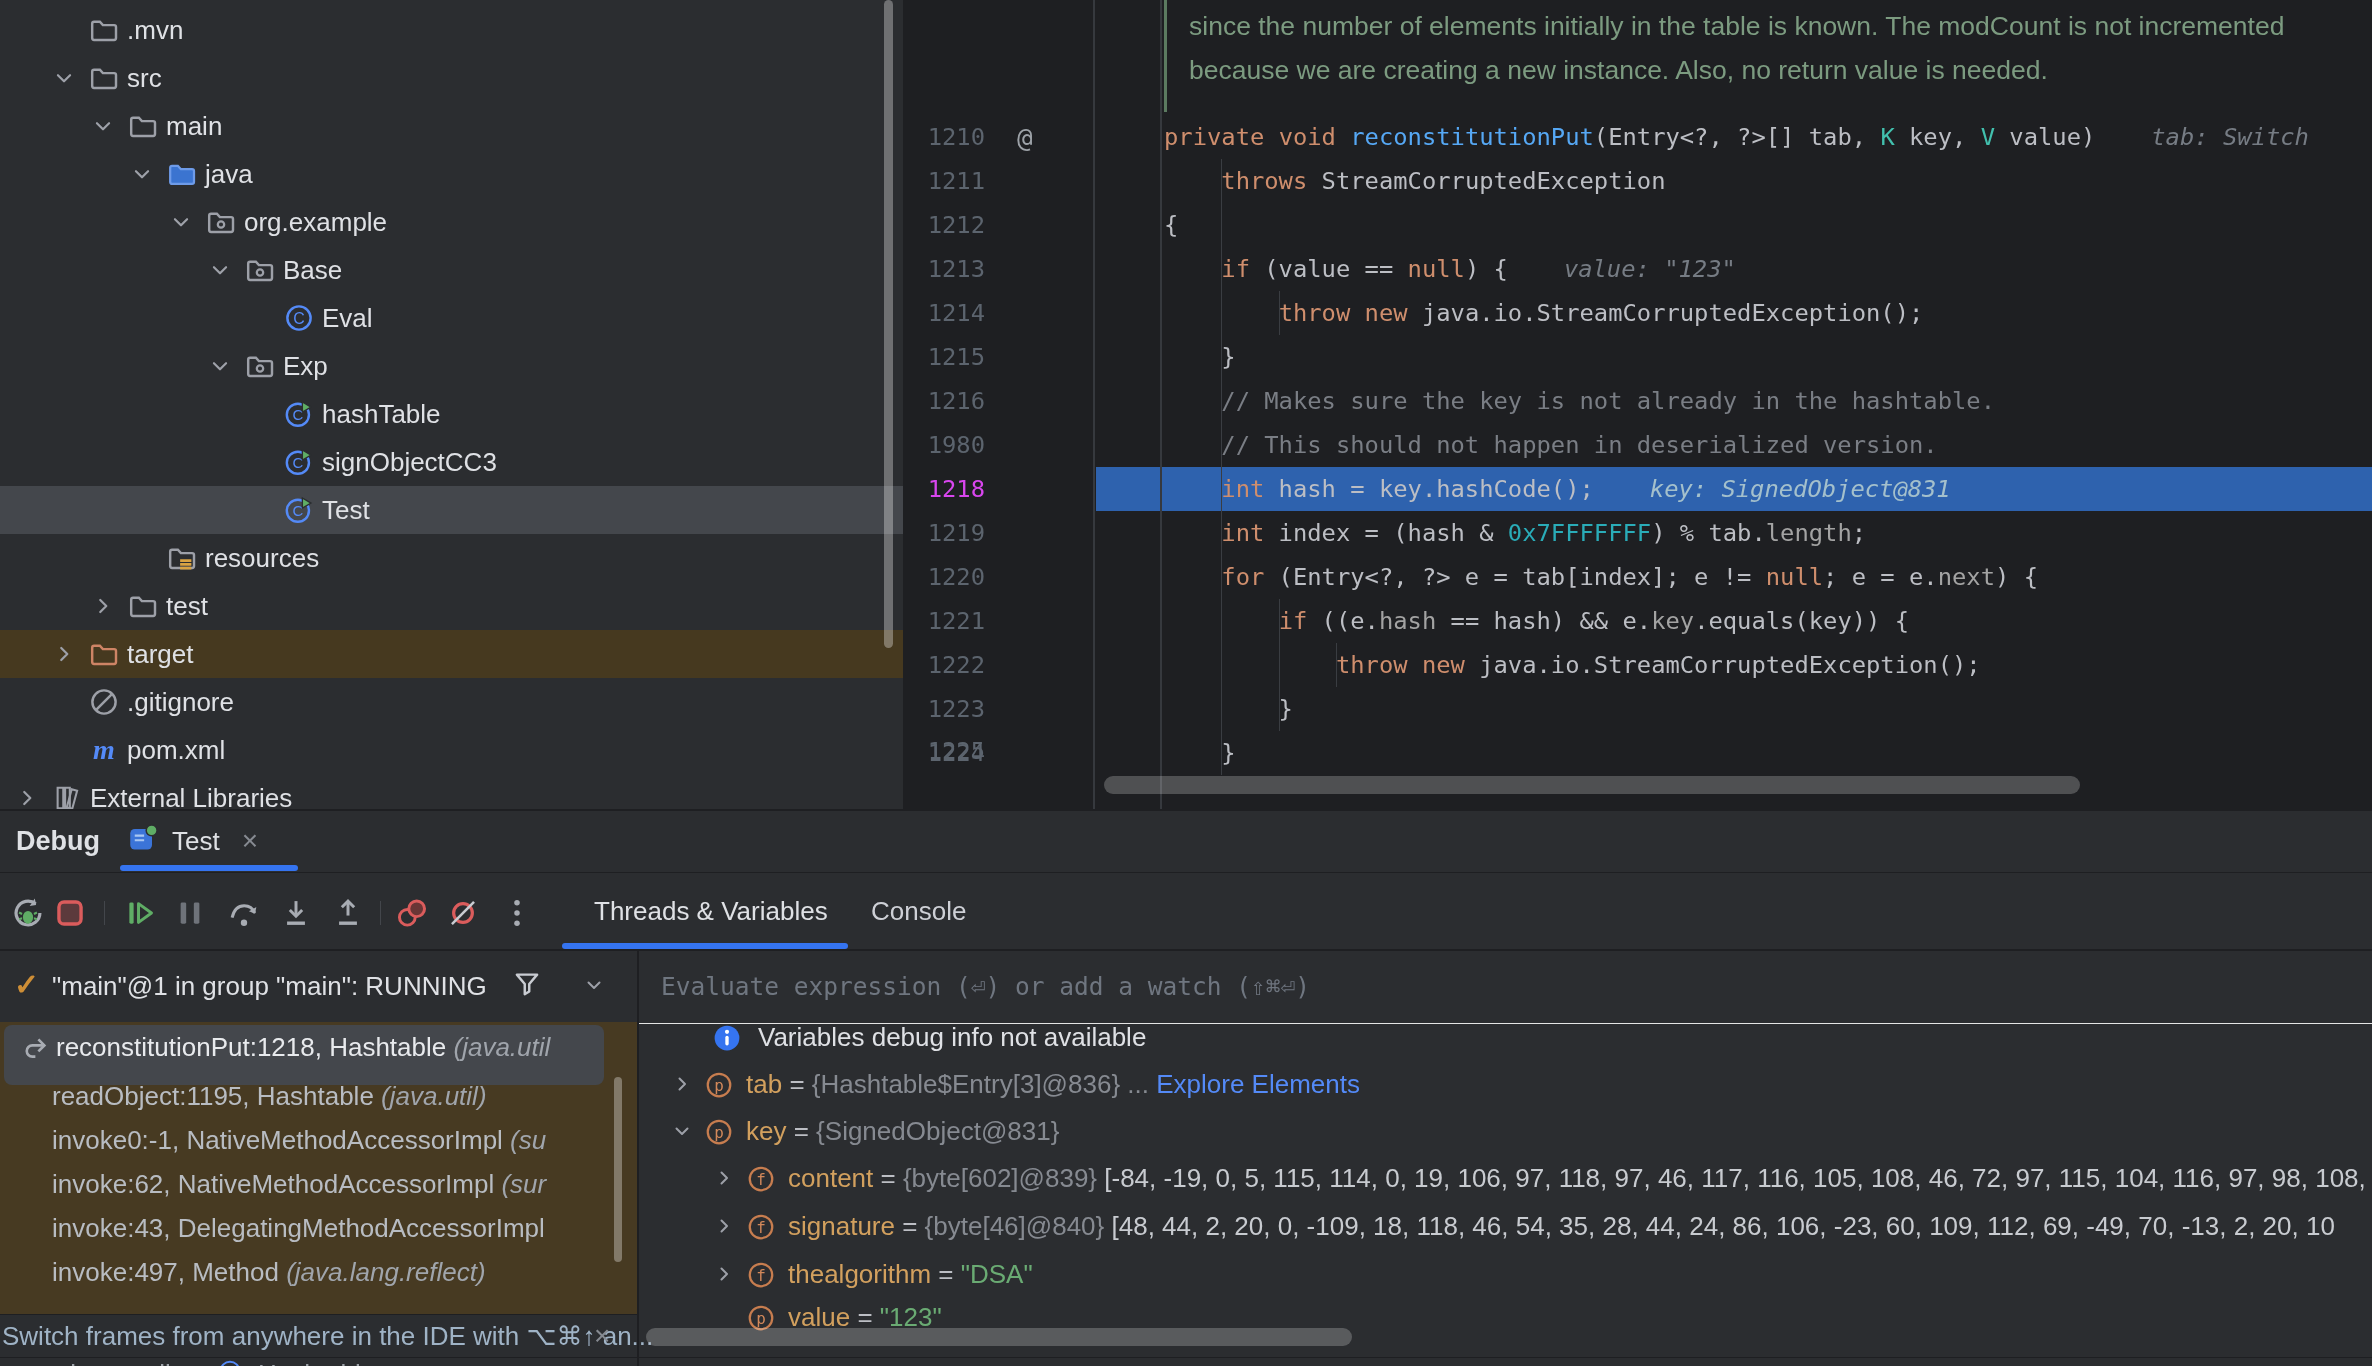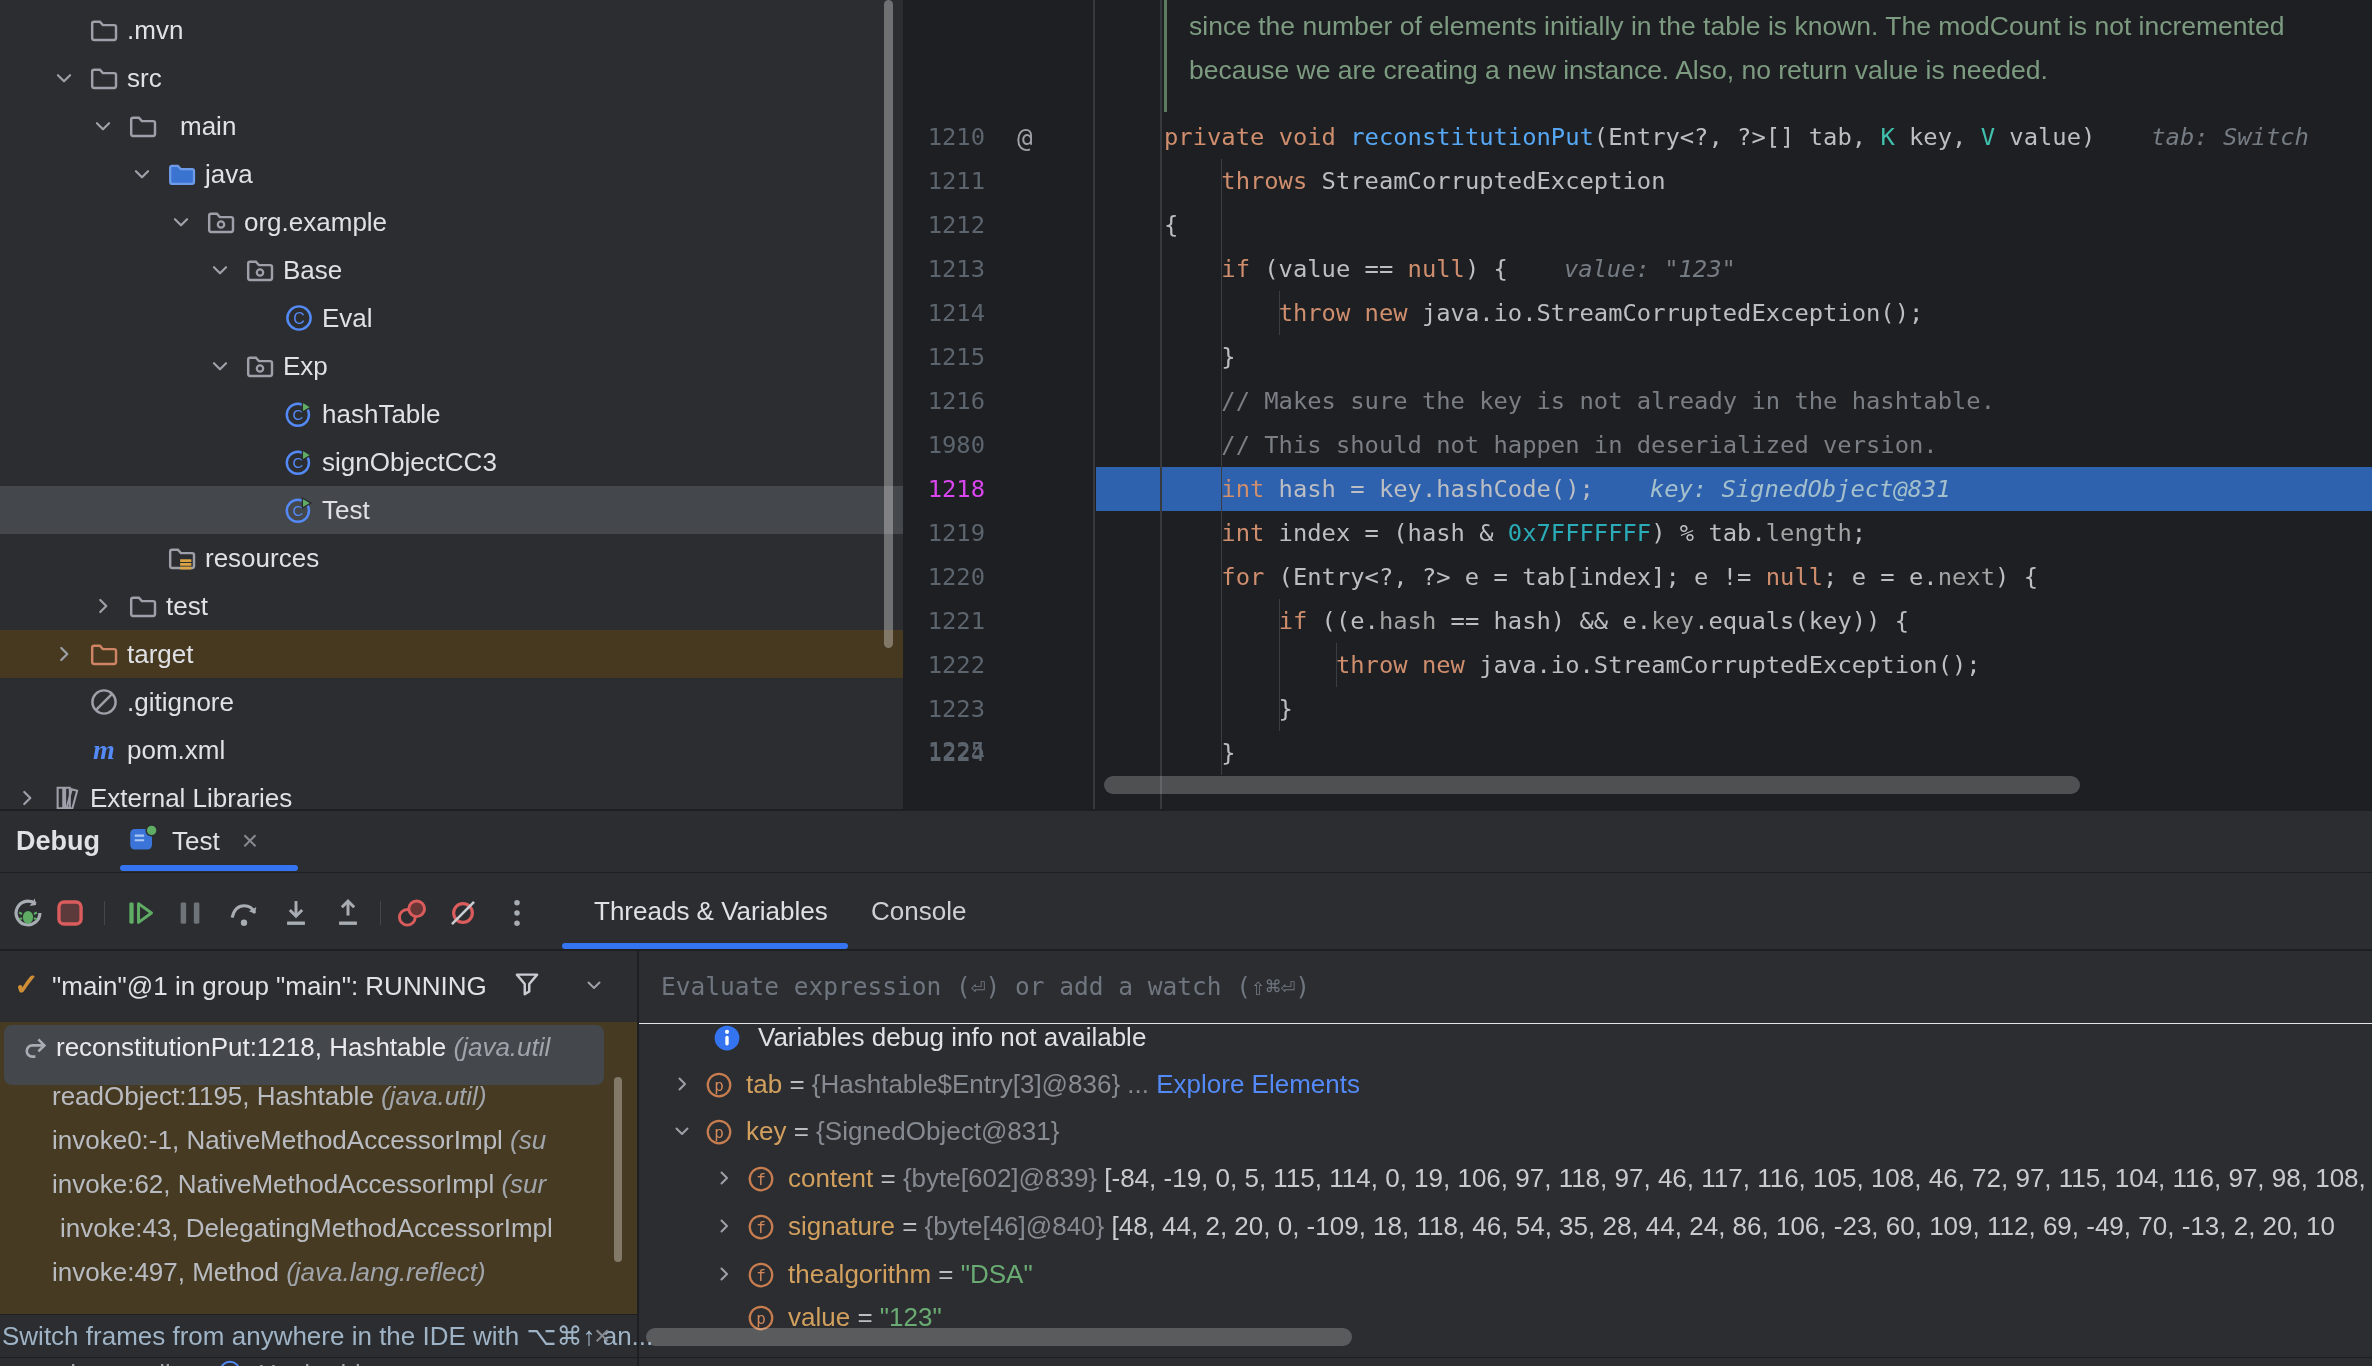--- a/index.html
+++ b/index.html
@@ -113,21 +113,21 @@
         <span class="tchev down" style="left: 88px;">
           <svg width="22" height="22" viewBox="0 0 16 16" fill="none">
             <path d="M6 3.6l4.4 4.4L6 12.4" stroke="#9DA0A8" stroke-width="1.6" stroke-linecap="round" stroke-linejoin="round"></path>
           </svg>
         </span>
         <span class="ticon" style="left: 127px;">
           <svg width="30" height="30" viewBox="0 0 16 16" fill="none">
             <path d="M1.7 4.6c0-.6.4-1 1-1h3.1l1.6 1.8h6c.6 0 1 .4 1 1v5.9c0 .6-.4 1-1 1H2.7c-.6 0-1-.4-1-1z" stroke="#9DA0A8" stroke-width="1.3"></path>
           </svg>
         </span>
-        <span class="tlabel" style="left: 180px;">main</span>
+        <span class="tlabel" style="left: 166px;">main</span>
       </div>
       <div class="trow" style="top: 150px;">
         <span class="tchev down" style="left: 127px;">
           <svg width="22" height="22" viewBox="0 0 16 16" fill="none">
             <path d="M6 3.6l4.4 4.4L6 12.4" stroke="#9DA0A8" stroke-width="1.6" stroke-linecap="round" stroke-linejoin="round"></path>
           </svg>
         </span>
         <span class="ticon" style="left: 166px;">
           <svg width="30" height="30" viewBox="0 0 16 16" fill="none">
             <path d="M1.7 4.6c0-.6.4-1 1-1h3.1l1.6 1.8h6c.6 0 1 .4 1 1v5.9c0 .6-.4 1-1 1H2.7c-.6 0-1-.4-1-1z" fill="#3B74D0" stroke="#6E9BE8" stroke-width="1.2"></path>
@@ -446,21 +446,21 @@
         <div class="frow" style="top: 263px;">
           <span style="position: absolute; left: 52px;"><span>readObject:1195, Hashtable </span><span class="pkg">(java.util)</span></span>
         </div>
         <div class="frow" style="top: 307px;">
           <span style="position: absolute; left: 52px;"><span>invoke0:-1, NativeMethodAccessorImpl </span><span class="pkg">(su</span></span>
         </div>
         <div class="frow" style="top: 351px;">
           <span style="position: absolute; left: 52px;"><span>invoke:62, NativeMethodAccessorImpl </span><span class="pkg">(sur</span></span>
         </div>
         <div class="frow" style="top: 395px;">
-          <span style="position: absolute; left: 60px;"><span>invoke:43, DelegatingMethodAccessorImpl</span><span class="pkg"></span></span>
+          <span style="position: absolute; left: 52px;"><span>invoke:43, DelegatingMethodAccessorImpl</span><span class="pkg"></span></span>
         </div>
         <div class="frow" style="top: 439px;">
           <span style="position: absolute; left: 52px;"><span>invoke:497, Method </span><span class="pkg">(java.lang.reflect)</span></span>
         </div>
       </div>
     <div class="vthumb" id="frames-thumb"></div>
     <div id="banner">
       <span id="banner-text">Switch frames from anywhere in the IDE with ⌥⌘↑ an...</span>
       <span id="banner-close">×</span>
     </div>

